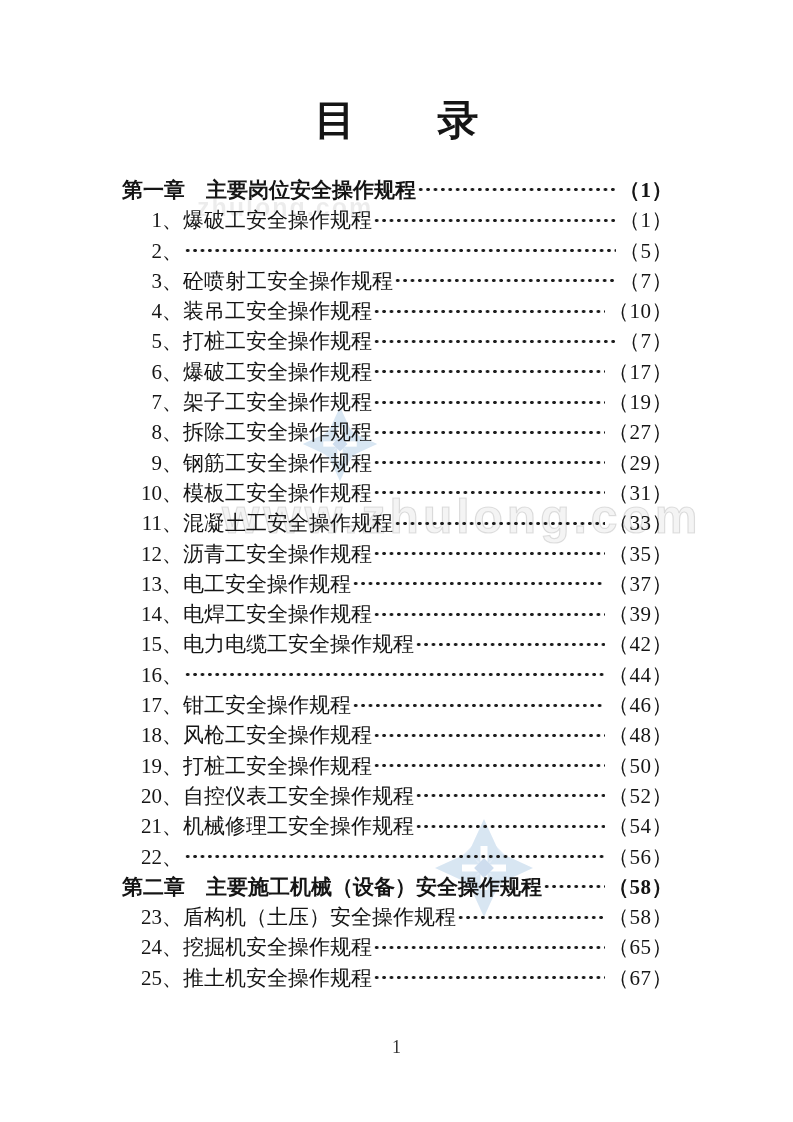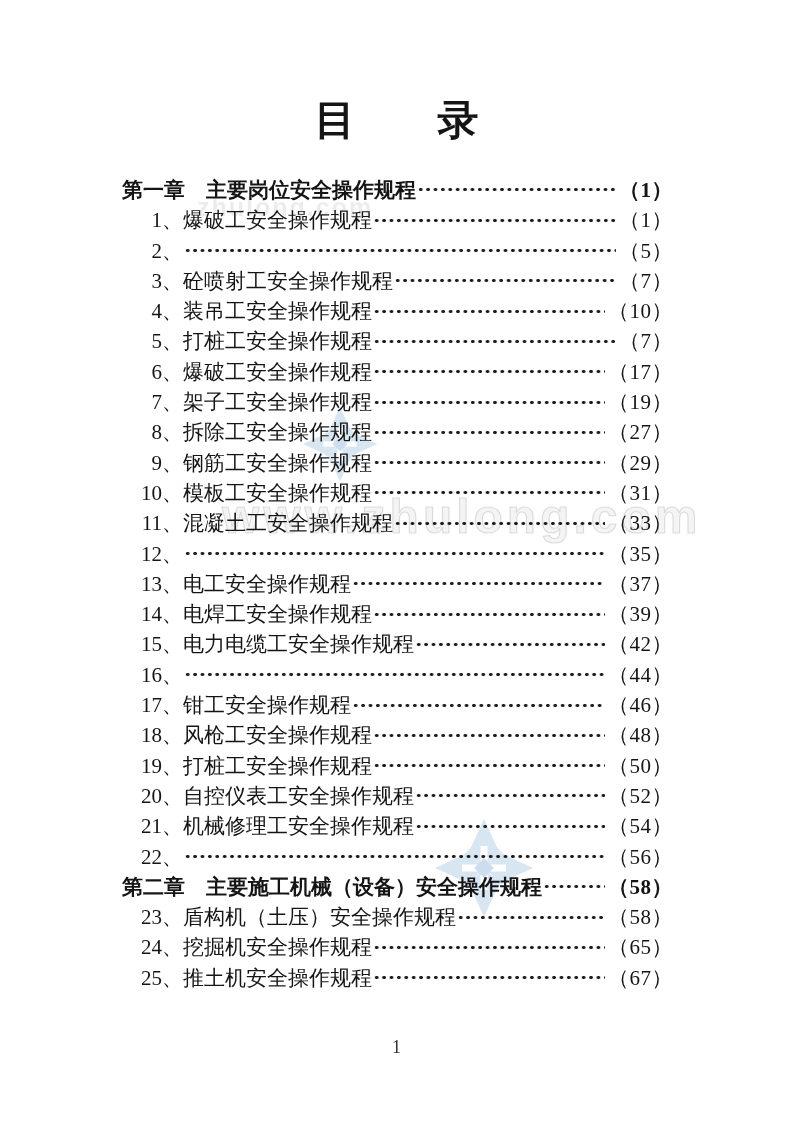--- a/index.html
+++ b/index.html
@@ -175,20 +175,21 @@
       <div class="row item">
     <span class="num">11</span>
         <span class="dun">、</span>
         <span class="lbl">混凝土工安全操作规程</span>
     <span class="dots"></span>
     <span class="pg">（33）</span>
   </div>
       <div class="row item">
     <span class="num">12</span>
         <span class="dun">、</span>
+        <span class="lbl">沥青工安全操作规程</span>
     <span class="dots"></span>
     <span class="pg">（35）</span>
   </div>
       <div class="row item">
     <span class="num">13</span>
         <span class="dun">、</span>
         <span class="lbl">电工安全操作规程</span>
     <span class="dots"></span>
     <span class="pg">（37）</span>
   </div>

